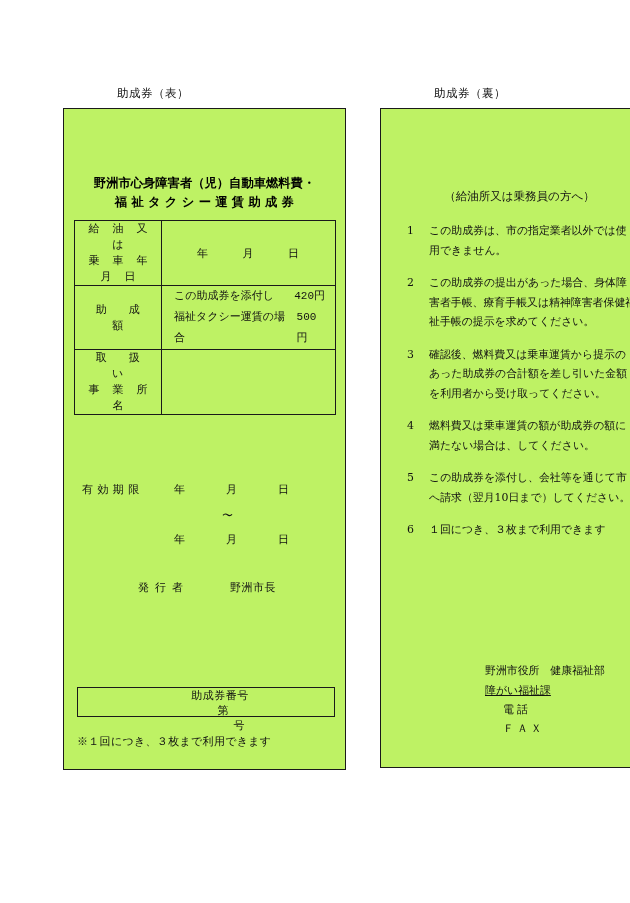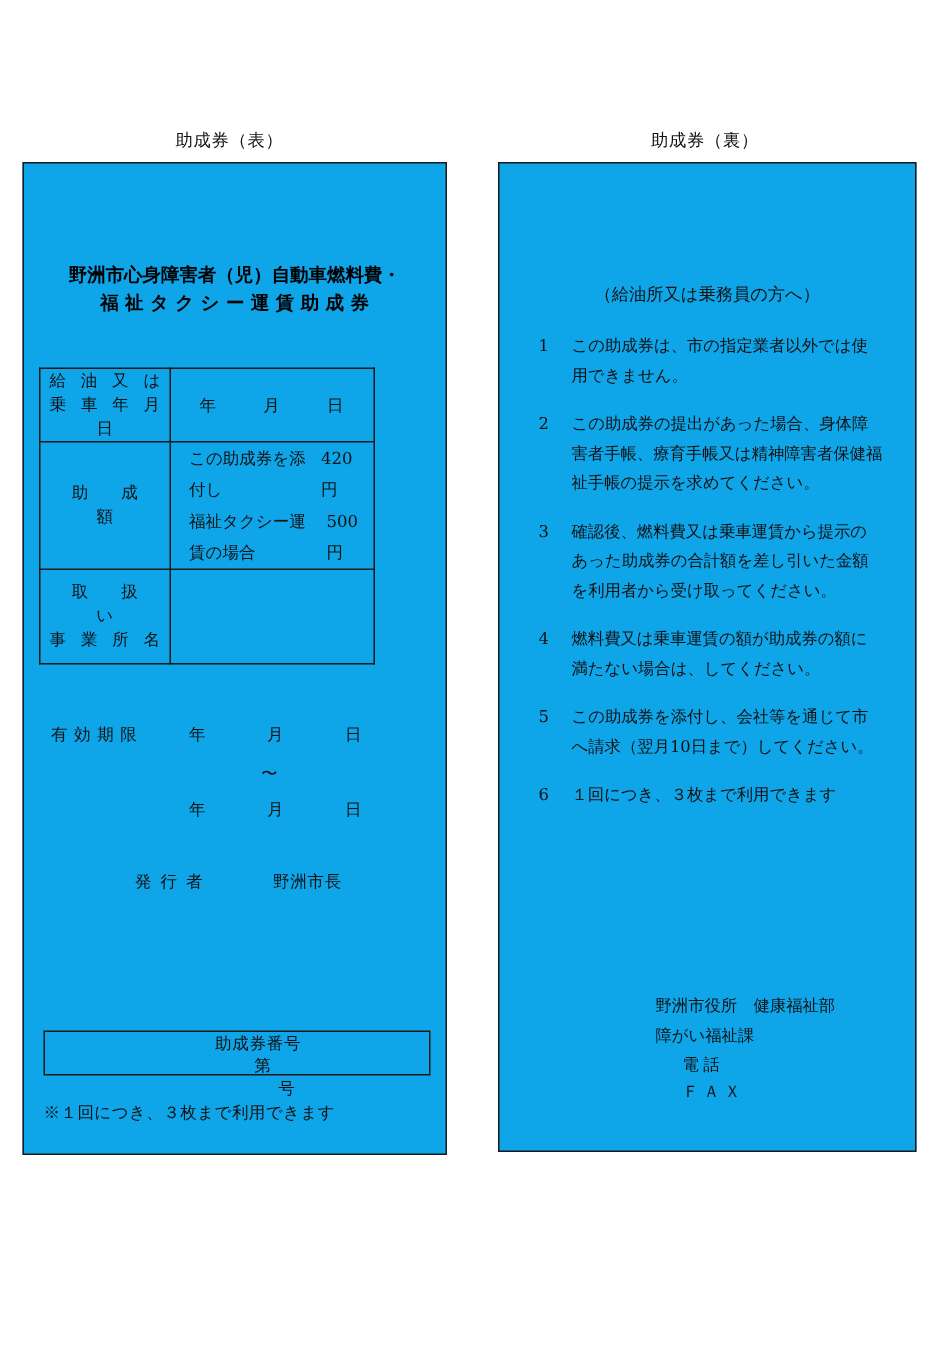--- a/index.html
+++ b/index.html
@@ -28,46 +28,48 @@
     color: #111;
     white-space: nowrap;
   }
   #title-front { left: 117px; top: 86px; }
   #title-back  { left: 434px; top: 86px; }
 
   
   .card {
     position: absolute;
     border: 1.4px solid #1a1a1a;
-    background: #0ea5e9;
+    background: #bef264;
     box-sizing: border-box;
+    margin-left: 48px;
   }
   #card-front { left: 15px;  top: 108px; width: 283px; height: 662px; }
   #card-back  { left: 332px; top: 108px; width: 279px; height: 660px; }
 
   
   .doc-title {
     position: absolute;
     left: 0; right: 0;
     text-align: center;
     font-weight: bold;
     font-size: 12.3px;
     line-height: 19px;
     color: #000;
   }
   #doc-title-block { top: 64px; }
   .doc-title-line2 { letter-spacing: 4.3px; padding-left: 4px; }
 
   table.info-table {
     position: absolute;
     left: 10px;
-    top: 136px;
-    width: 224px;
+    top: 111px;
+    width: 262px;
     border-collapse: collapse;
     table-layout: fixed;
+    font-family: Liberation Mono, monospace;
   }
   table.info-table td {
     border: 1.1px solid #1a1a1a;
     font-size: 11px;
     color: #111;
     vertical-align: middle;
     padding: 0;
   }
   td.label-cell {
     width: 86px;
@@ -189,21 +191,21 @@
   .contact-block {
     position: absolute;
     left: 76px;
     top: 552px;
     font-size: 10.9px;
     line-height: 19.5px;
     color: #111;
   }
   .contact-line { white-space: nowrap; }
   .contact-indent-1 { padding-left: 28px; }
-  .contact-indent-2 { padding-left: 28px; }
+  .contact-indent-2 { padding-left: 28px; text-decoration: underline; }
   .contact-indent-3 { padding-left: 46px; letter-spacing: 3px; }
   .contact-indent-4 { padding-left: 46px; letter-spacing: 3px; font-family: Liberation Mono, monospace; }
 </style>
 </head>
 <body>
 
 <div class="page">
 
   <div class="card-title" id="title-front">助成券（表）</div>
 

